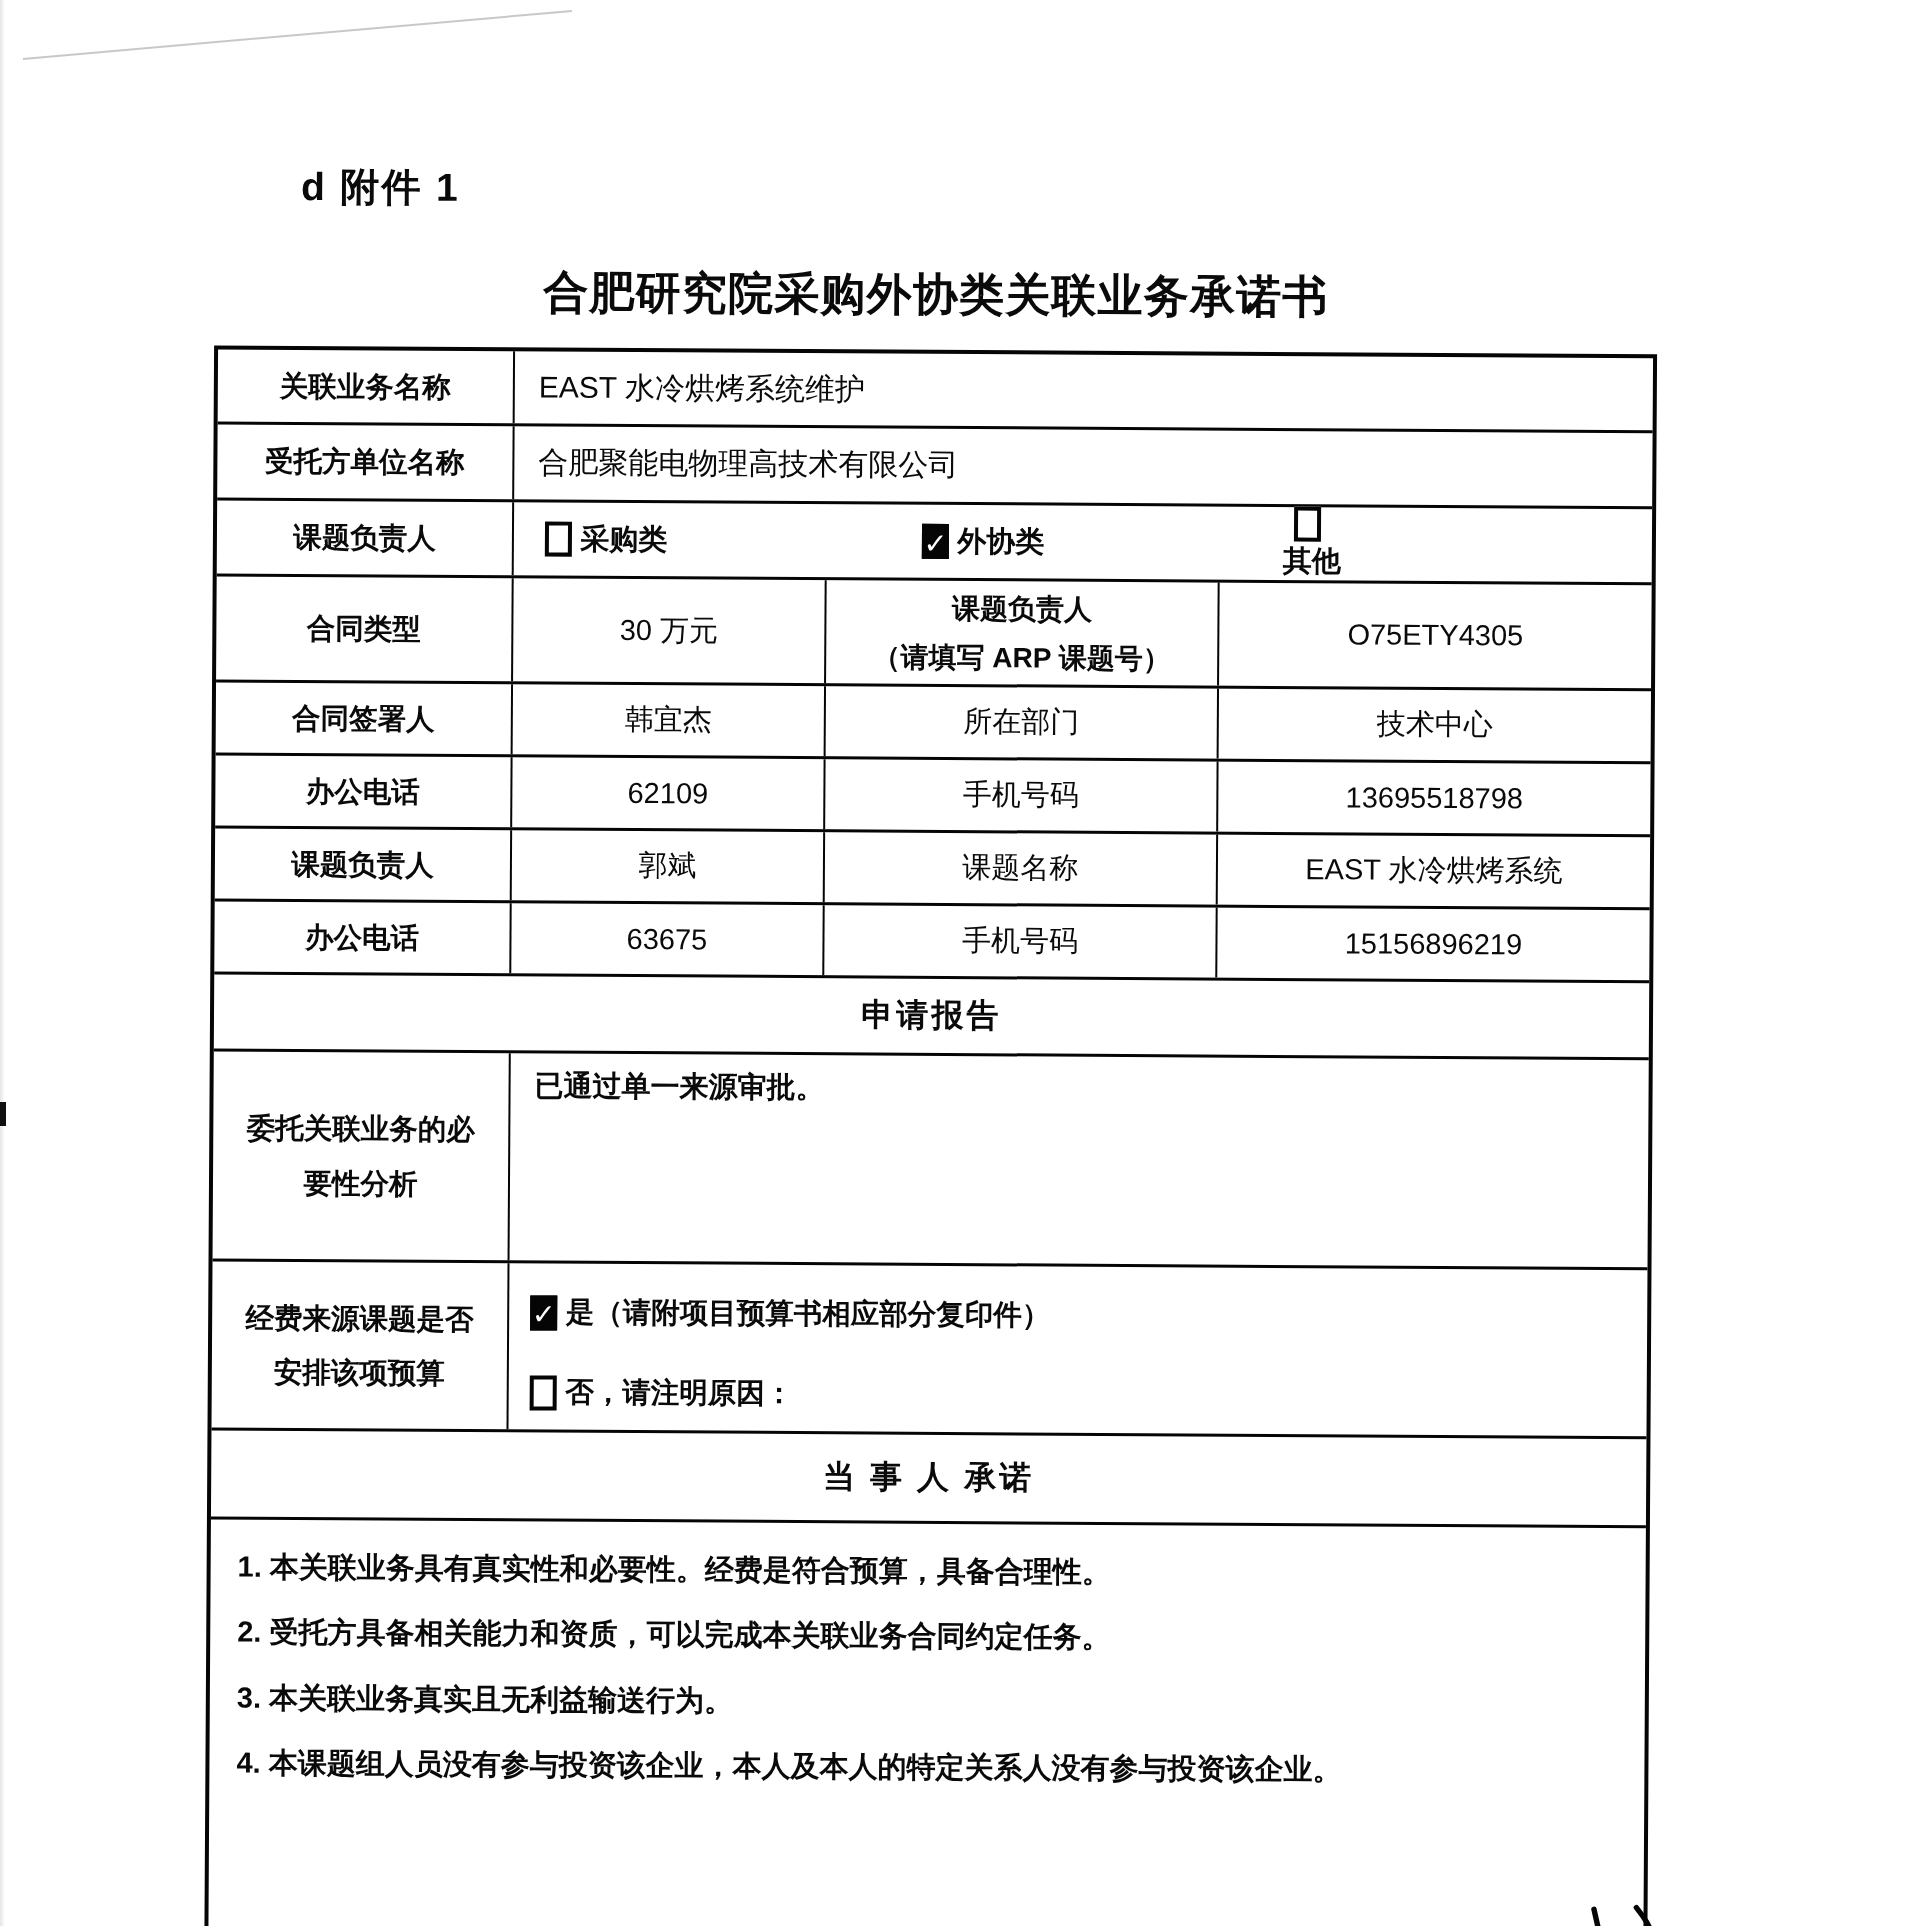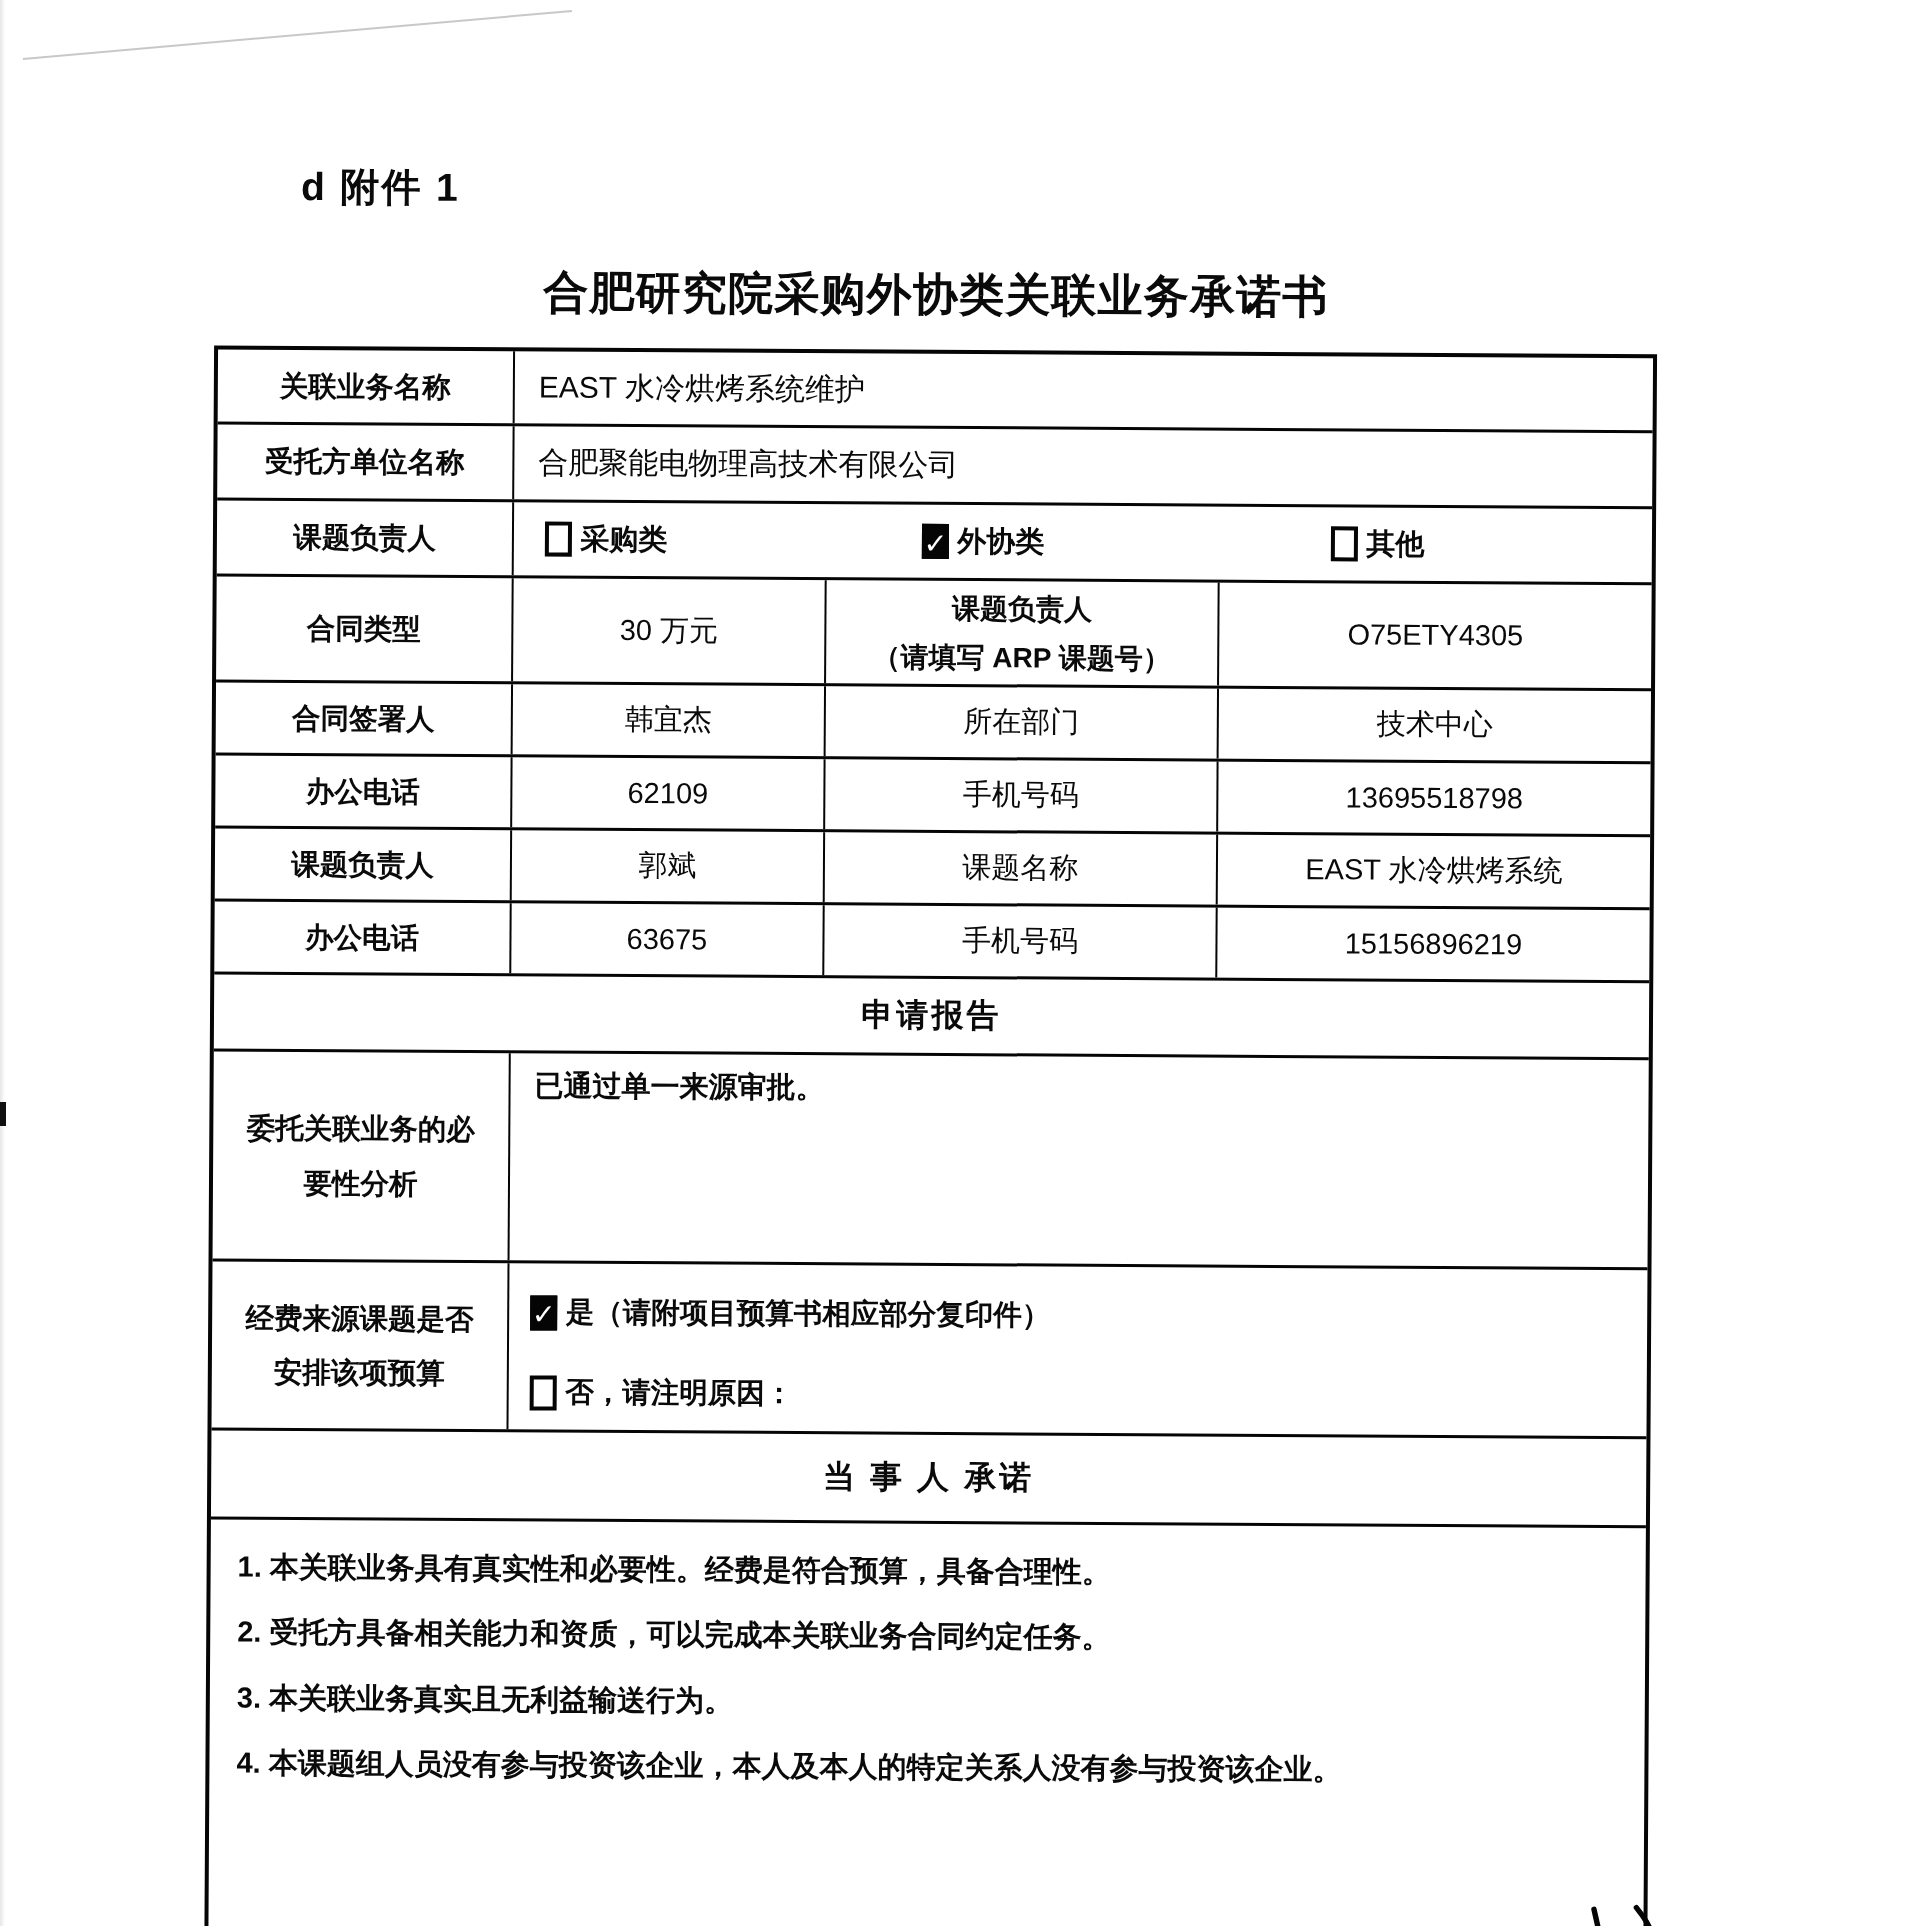--- a/index.html
+++ b/index.html
@@ -61,21 +61,21 @@
   
   .cb { display: inline-block; width: 27px; height: 35px;
     border: 4.2px solid #050505; background: #fff; vertical-align: middle;
     margin-right: 8.5px; position: relative; flex: none; }
   .cb.checked { background: #050505; }
   .cb.checked::after { content: "✓"; position: absolute; left: 50%; top: 58%;
     transform: translate(-50%,-50%); color: #fff; font-size: 28.5px; font-weight: 700; }
 
   .opt { position: absolute; top: 50%; transform: translateY(-50%);
     display: flex; align-items: center; font-size: 29px; font-weight: 600; white-space: nowrap; }
-  .opt1 { left: 19px; padding-left: 12px; } .opt2 { left: 408px; } .opt3 { left: 817px; }
+  .opt1 { left: 19px; padding-left: 12px; } .opt2 { left: 408px; } .opt3 { left: 769px; flex-direction: column; }
 
   .necessity-val { padding: 13px 23px 0 24px; font-size: 29px; font-weight: 600;
     align-items: flex-start; display: flex; }
 
   .budget-opts { padding: 30px 0 0 21px; display: flex; flex-direction: column; gap: 42px; }
   .budget-opt { display: flex; align-items: center; font-size: 28.5px; font-weight: 600; white-space: nowrap; }
 
   
   .commit-cell { flex: 1; position: relative; padding: 32px 27px 0 27px; }
   .commit-item { font-size: 29px; font-weight: 700; line-height: 1.05;

